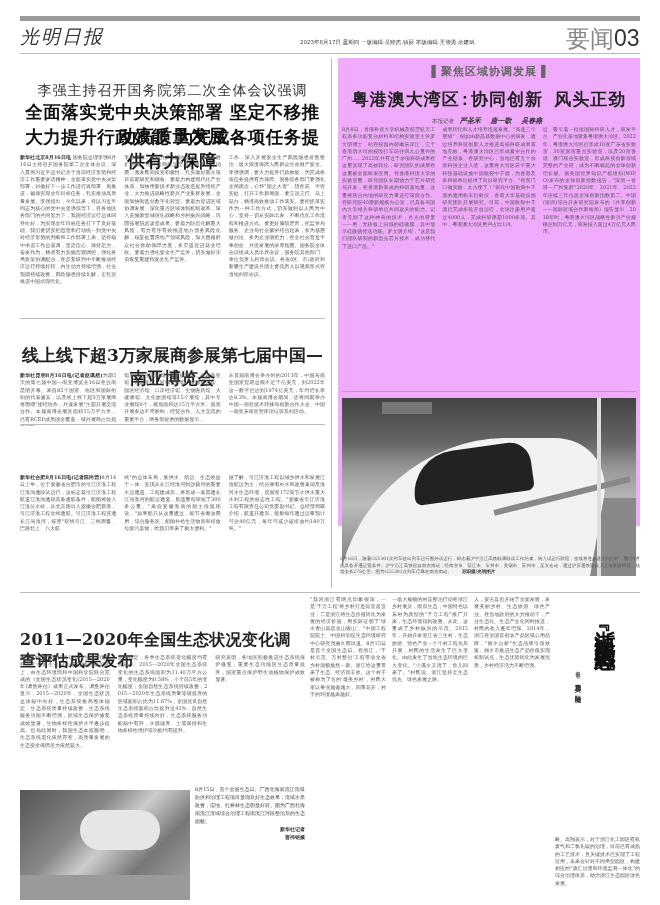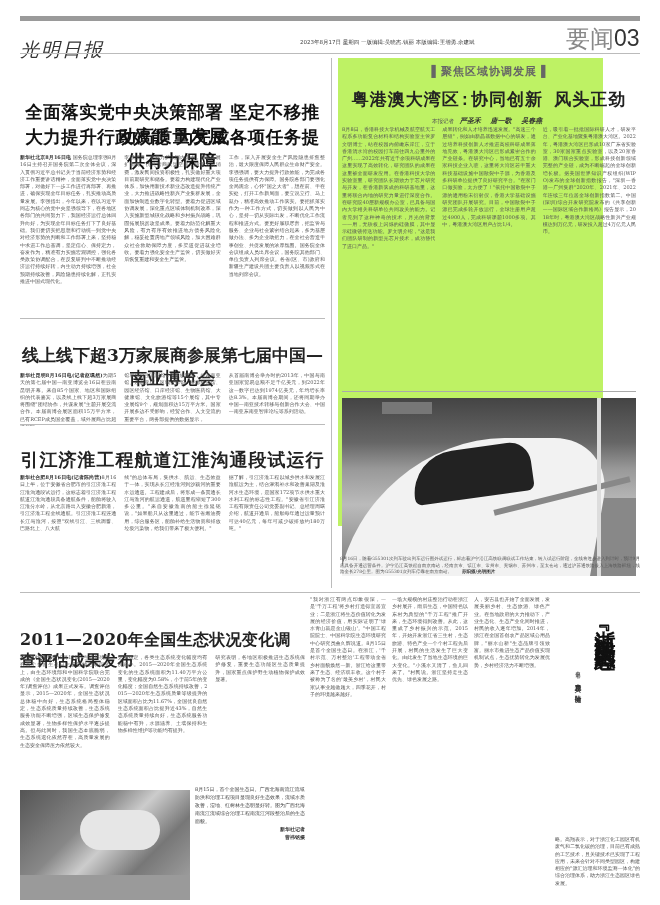--- a/index.html
+++ b/index.html
@@ -1,19 +1,19 @@
 <!DOCTYPE html>
 <html><head>
 <meta charset="utf-8">
 <style>
   * { margin:0; padding:0; box-sizing:border-box; }
   body { width:660px; height:905px; background:#fff; font-family:"DejaVu Serif", serif; color:#222; overflow:hidden; position:relative; }
   .topbar { position:absolute; left:20px; top:16px; width:620px; height:5px; background:#9a9a9a; }
   .masthead { position:absolute; left:20px; top:22px; width:620px; height:30px; }
-  .logo { position:absolute; left:0; top:2px; font-family:"DejaVu Serif", serif; font-style:italic; font-size:19px; letter-spacing:2px; color:#333;margin-top:13px; }
+  .logo { position:absolute; left:0; top:2px; font-family:"DejaVu Serif", serif; font-style:italic; font-size:19px; letter-spacing:2px; color:#333; }
   .dateline { position:absolute; left:280px; top:17px; font-family:"DejaVu Sans", sans-serif; font-size:5.5px; color:#444; white-space:nowrap; }
   .section-title { position:absolute; left:546px; top:1px; font-size:24px; color:#888; font-weight:normal; }
   .page-num { position:absolute; left:594px; top:3px; font-family:"Liberation Sans", sans-serif; font-size:23px; color:#333; }
   .headrule { position:absolute; left:20px; top:53px; width:620px; height:1px; background:#bbb; }
 
   .col-text { font-size:5px; line-height:7.3px; color:#555; text-align:justify; overflow:hidden; word-break:break-all; }
   .lead { font-weight:bold; color:#333; }
 
   
   #s1 { position:absolute; left:20px; top:58px; width:305px; height:252px; }
@@ -31,21 +31,21 @@
   #s2 .cols { position:absolute; left:0; top:50px; width:305px; height:54px; display:flex; gap:8px; }
   #s2 .cols > div { flex:1; }
 
   
   #s3 { position:absolute; left:20px; top:428px; width:305px; height:160px; }
   #s3 .h { position:absolute; left:0; top:20px; width:305px; text-align:center; font-size:18px; font-weight:bold; color:#222; letter-spacing:1px; }
   #s3 .cols { position:absolute; left:0; top:46px; width:305px; height:114px; display:flex; gap:8px; }
   #s3 .cols > div { flex:1; }
 
   
-  #box { position:absolute; left:338px; top:58px; width:265px; height:468px; background:#bef264; }
+  #box { position:absolute; left:338px; top:58px; width:302px; height:468px; background:#f0abfc; }
   #box .banner { position:absolute; left:0; top:6px; width:302px; text-align:center; font-family:"DejaVu Sans", sans-serif; font-weight:bold; font-size:11px; color:#666; letter-spacing:1px; }
   #box .h { position:absolute; left:0; top:30px; width:302px; text-align:center; font-size:17px; font-weight:bold; color:#222; letter-spacing:1px;font-family:Liberation Mono, monospace; }
   #box .byline { position:absolute; left:0; top:58px; width:302px; text-align:center; font-size:5.5px; color:#555; }
   #box .byline b { font-size:7px; font-style:italic; color:#333; margin:0 4px; }
   #box .cols { position:absolute; left:4px; top:68px; width:294px; height:260px; display:flex; gap:7px; }
   #box .cols > div { flex:1; }
   #box .rule2 { position:absolute; left:4px; top:333px; width:294px; height:1px; background:#aaa; }
   .photo-train { position:absolute; left:4px; top:340px; width:294px; height:178px; background:linear-gradient(180deg,#444 0%,#666 25%,#999 40%,#bbb 60%,#777 100%); overflow:hidden; }
   .photo-train .train-nose { position:absolute; left:10px; top:40px; width:250px; height:140px; background:#f2f2f2; border-radius:140px 60px 0 0; transform:skewX(-10deg); }
   .photo-train .window { position:absolute; left:70px; top:50px; width:120px; height:50px; background:#222; border-radius:60px 30px 10px 10px; transform:rotate(-8deg); }
@@ -82,20 +82,21 @@
 <div class="topbar"></div>
 <div class="masthead">
   <span class="logo">光明日报</span>
   <span class="dateline">2023年8月17日  星期四   一版编辑:吴晓杰.钱丽   本版编辑:王增勇.余建斌</span>
   <span class="section-title">要闻</span>
   <span class="page-num">03</span>
 </div>
 <div class="headrule"></div>
 
 <div id="s1">
+  <div class="kicker">李强主持召开国务院第二次全体会议强调</div>
   <div class="h1">全面落实党中央决策部署 坚定不移推动高质量发展</div>
   <div class="h2">大力提升行政效能 为完成各项任务提供有力保障</div>
   <div class="cols">
     <div class="col-text"><span class="lead">新华社北京8月16日电</span>&nbsp;<span>国务院总理李强8月16日主持召开国务院第二次全体会议，深入贯彻习近平总书记关于当前经济形势和经济工作重要讲话精神，全面落实党中央决策部署，对做好下一步工作进行再部署、再推进，确保实现全年目标任务，扎实推动高质量发展。李强指出，今年以来，在以习近平同志为核心的党中央坚强领导下，在各地区各部门的共同努力下，我国经济运行总体回升向好，为实现全年目标任务打下了良好基础。我们要切实把思想和行动统一到党中央对经济形势的判断和工作部署上来，坚持稳中求进工作总基调，坚定信心、保持定力，奋发作为，精准有力实施宏观调控，强化各类政策协调配合，在反复研判中不断推动经济运行持续好转，内生动力持续增强，社会预期持续改善，风险隐患持续化解，正扎实推进中国式现代化。</span></div>
     <div class="col-text">李强强调，要着力扩大国内需求，继续拓展扩消费，优化营商政策空间，搞活大宗消费，激发民间投资积极性，扎实做好重大项目前期研究和储备。要着力构建现代化产业体系，加快用新技术新业态改造提升传统产业，大力推进战略性新兴产业集群发展，全面加快制造业数字化转型。要着力促进区域协调发展，深化重点区域体制机制改革，深入实施新型城镇化战略和乡村振兴战略，巩固拓展脱贫攻坚成果。要着力防范化解重大风险，有力有序有效推进地方债务风险化解，稳妥处置房地产领域风险，加大困难群众社会救助保障力度，多渠道促进就业增收。要着力强化安全生产监管，切实做好灾后恢复重建和安全生产监管。</div>
     <div class="col-text">工作，深入开展安全生产风险隐患排查整治，最大限度保障人民群众生命财产安全。李强强调，要大力提升行政效能，为完成各项任务提供有力保障。国务院各部门要强化全局观念，心怀"国之大者"，想在前、干在实处，打开工作新局面，要立说立行、马上就办，精准高效推动工作落实。要把抓落实作为一种工作方式，切实做到以人民为中心，坚持一切从实际出发，不断优化工作流程和推进方式。要更好履职尽责，把监管与服务、企业与社会紧密结合起来，多为基层做办法、多为企业助把力，在全社会营造干事创业、共促发展的浓厚氛围。国务院全体会议组成人员出席会议，国务院其他部门、单位负责人列席会议。各省(区、市)政府和新疆生产建设兵团主要负责人以视频形式在当地列席会议。</div>
   </div>
 </div>
 <div class="rule" style="left:20px;top:318px;width:305px;"></div>
 
@@ -103,21 +104,20 @@
   <div class="h">线上线下超3万家展商参展第七届中国—南亚博览会</div>
   <div class="cols">
     <div class="col-text"><span class="lead">新华社昆明8月16日电(记者赵珮然)</span><span>为期5天的第七届中国—南亚博览会16日在云南昆明开幕。来自85个国家、地区和国际组织的代表嘉宾，以及线上线下超3万家展商将围绕"团结协作，共谋发展"主题开展交流合作。本届南博会展区面积15万平方米，已有RCEP成员国全覆盖，域外展商占比超过40%。</span></div>
     <div class="col-text">馆和综合主宾国馆2个开放展区，共设南亚馆、东南亚馆、区域合作馆、资源经济馆、园区经济馆、口岸经济馆、生物医药馆、大健康馆、文化旅游馆等15个展馆，其中专业展馆9个，规划面积达15万平方米。国家开展多边不受影响，经贸合作、人文交流的重要平台，两务部提供的数据显示，</div>
     <div class="col-text">从首届南博会举办时的2013年，中国与南亚国家贸易总额不足千亿美元，到2022年这一数字已达到1974亿美元，年均增长率达8.3%。本届南博会期间，还将同期举办中国—南亚技术转移与创新合作大会、中国—南亚东南亚智库论坛等系列活动。</div>
   </div>
 </div>
 <div class="rule" style="left:20px;top:424px;width:305px;"></div>
 
 <div id="s3">
-  <div class="h">引江济淮工程航道江淮沟通段试运行</div>
   <div class="cols">
     <div class="col-text"><span class="lead">新华社合肥8月16日电(记者陈尚营)</span><span>8月16日上午，位于安徽省合肥市的引江济淮工程江淮沟通段试运行，这标志着引江济淮工程航道江淮沟通段具备通航条件，船舶将驶入江淮分水岭，从北京路出入安徽合肥新港，引江济淮工程全线通航。引江济淮工程连通长江与淮河，按照"双线引江、三线调蓄、巴路北上、八大航</span></div>
     <div class="col-text">线"的总体布局，集供水、航运、生态效益于一体，实现从长江经淮河到沙颍河的重要水运通道。工程建成后，将形成一条贯通长江与淮河的航运通道，航道里程缩短了300多公里。"来自安徽淮南的船主徐延铭说，"如果船只从这里通过，能节省燃油费用，综合服务区，船舶补给生活物资和排放垃圾污染物，给我们带来了极大便利。"</div>
     <div class="col-text">据了解，引江济淮工程以城乡供水和发展江淮航运为主，结合灌溉补水和改善巢湖及淮河水生态环境，是国家172项节水供水重大水利工程的标志性工程。"安徽省引江济淮工程有限责任公司党委副书记、总经理周曙介绍，航道开通后，船舶每年通过运量预计可达40亿元，每年可减少碳排放约180万吨。"</div>
   </div>
 </div>
 
 <div class="vrule" style="left:331px;top:58px;height:530px;"></div>
 
 <div id="box">

